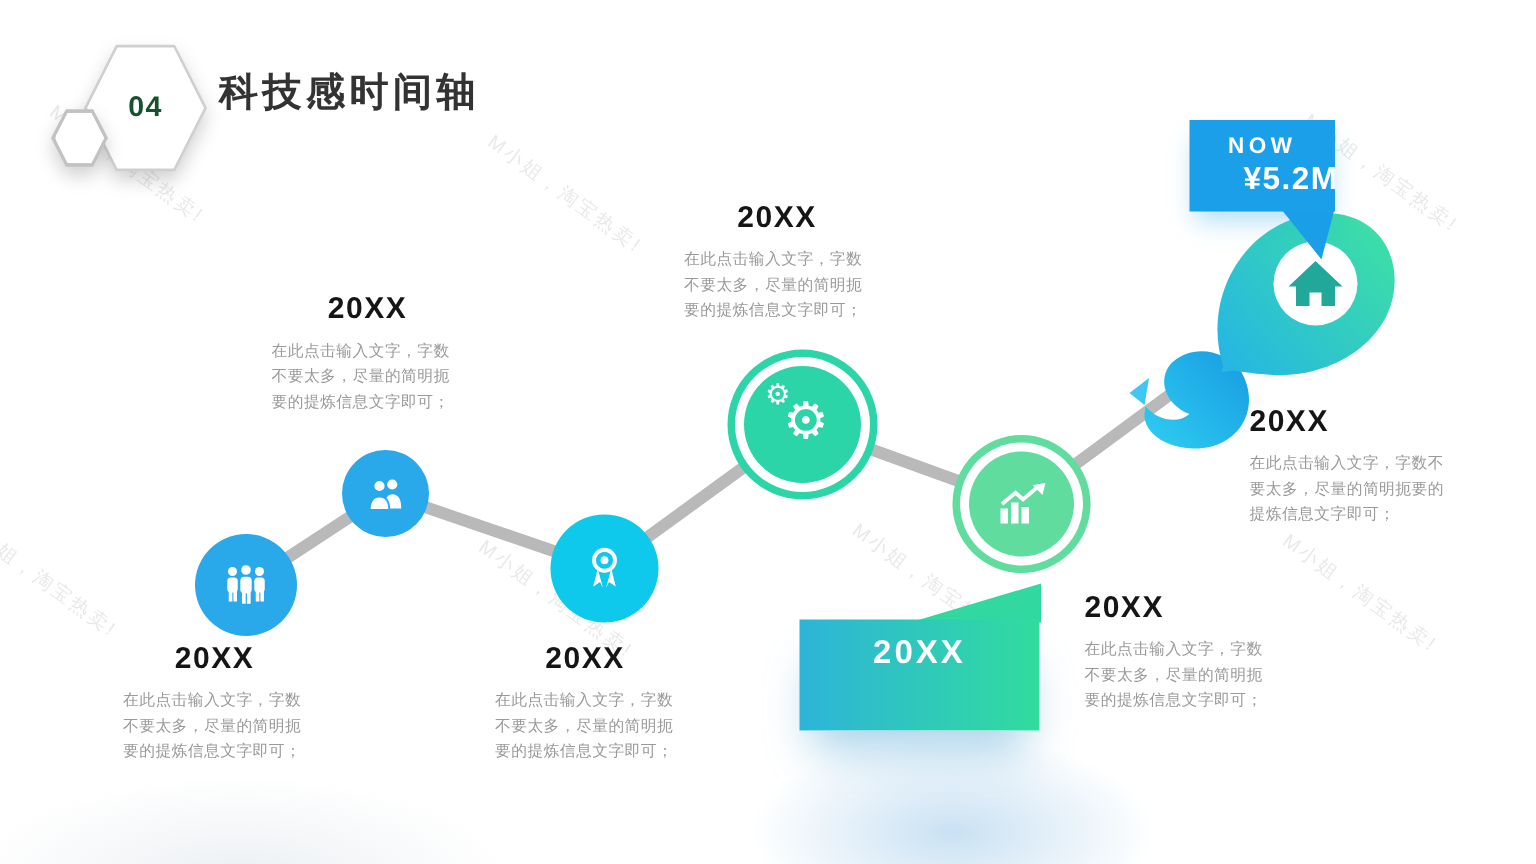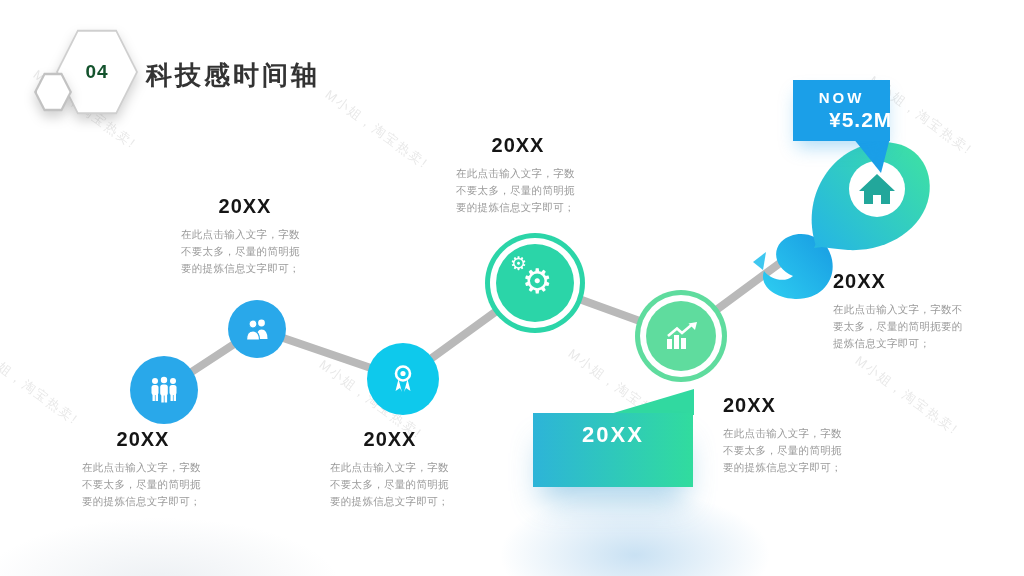--- a/index.html
+++ b/index.html
@@ -23,21 +23,21 @@
   .hex-outer { position:absolute; inset:0; background:#cfcfcf;
     clip-path:polygon(26% 2%, 74% 2%, 100% 50%, 74% 98%, 26% 98%, 0% 50%); }
   .hex-inner { position:absolute; inset:2px; background:#ffffff;
     clip-path:polygon(26% 2%, 74% 2%, 100% 50%, 74% 98%, 26% 98%, 0% 50%);
     display:flex; align-items:center; justify-content:center; }
   .hex-num { font-size:19px; font-weight:800; color:#14532d; letter-spacing:1px; }
   .hex-small { position:absolute; left:34px; top:72px; width:38px; height:40px; z-index:7; }
   .hex-small .hex-outer { background:#c2c2c2; }
   .hex-small .hex-inner { inset:2.5px; }
   .slide-title { position:absolute; left:146px; top:44px; z-index:6;
-    font-size:26px; font-weight:800; color:#333; letter-spacing:3px;margin-top:14px; }
+    font-size:26px; font-weight:800; color:#333; letter-spacing:3px; }
   
   #scene { position:absolute; left:0; top:0; z-index:3; pointer-events:none; }
   
   .node { position:absolute; border-radius:50%; display:flex; align-items:center;
     justify-content:center; z-index:4; }
   .ring-white { border-radius:50%; background:#fff; display:flex; align-items:center; justify-content:center; }
   .ring-fill  { border-radius:50%; display:flex; align-items:center; justify-content:center; }
   .gear-big { font-family:"DejaVu Sans",sans-serif; color:#fff; font-size:34px; line-height:1;
     position:absolute; left:26px; top:20px; }
   .gear-small { font-family:"DejaVu Sans",sans-serif; color:#fff; font-size:19px; line-height:1;

